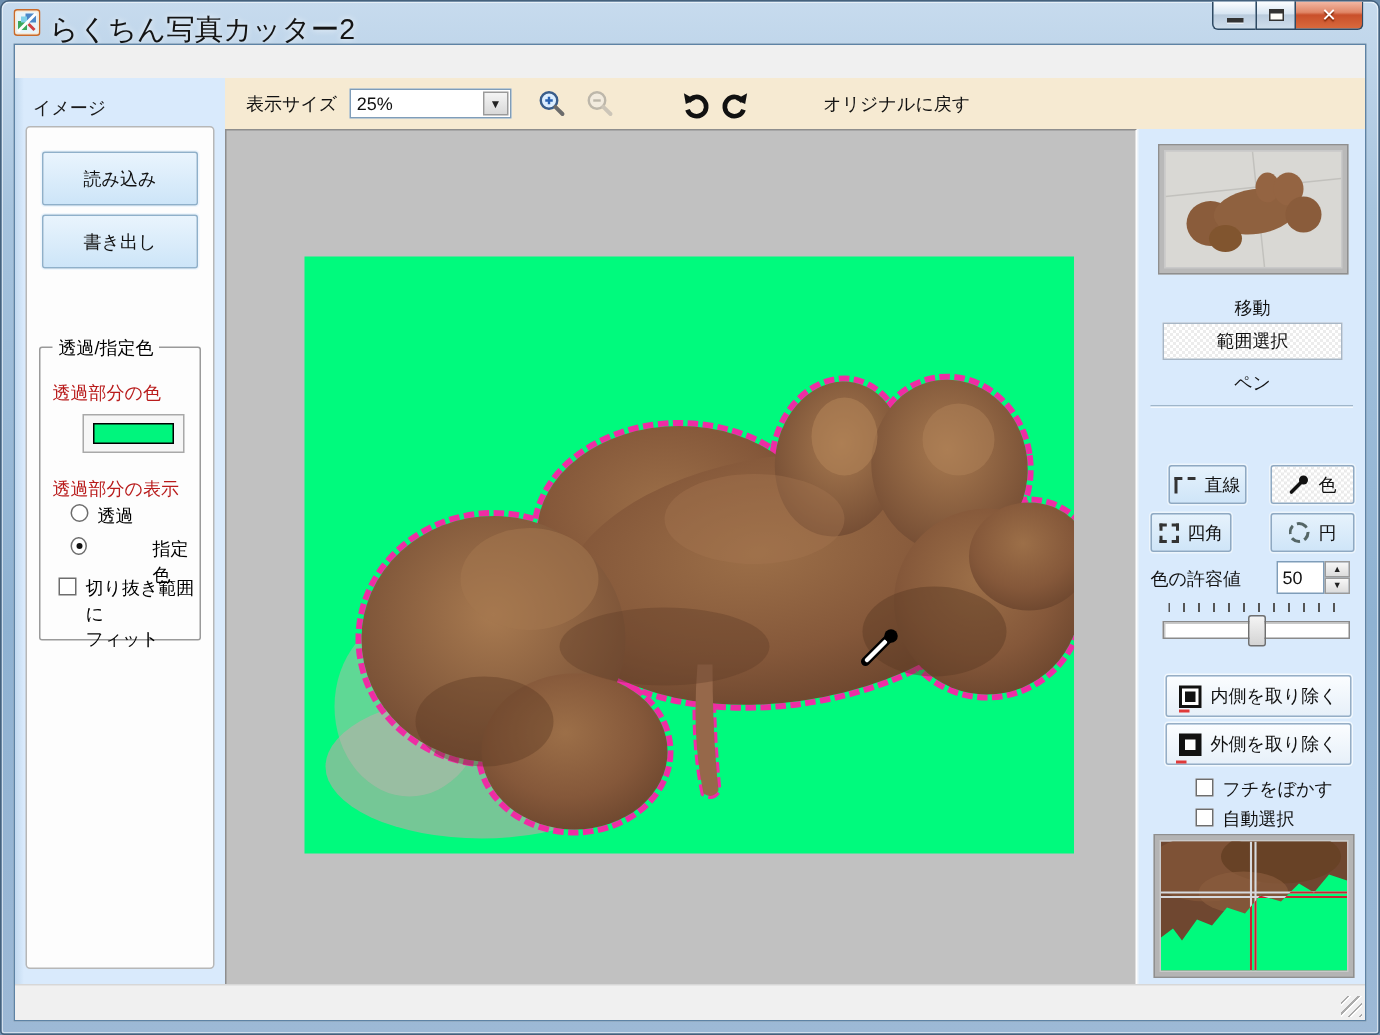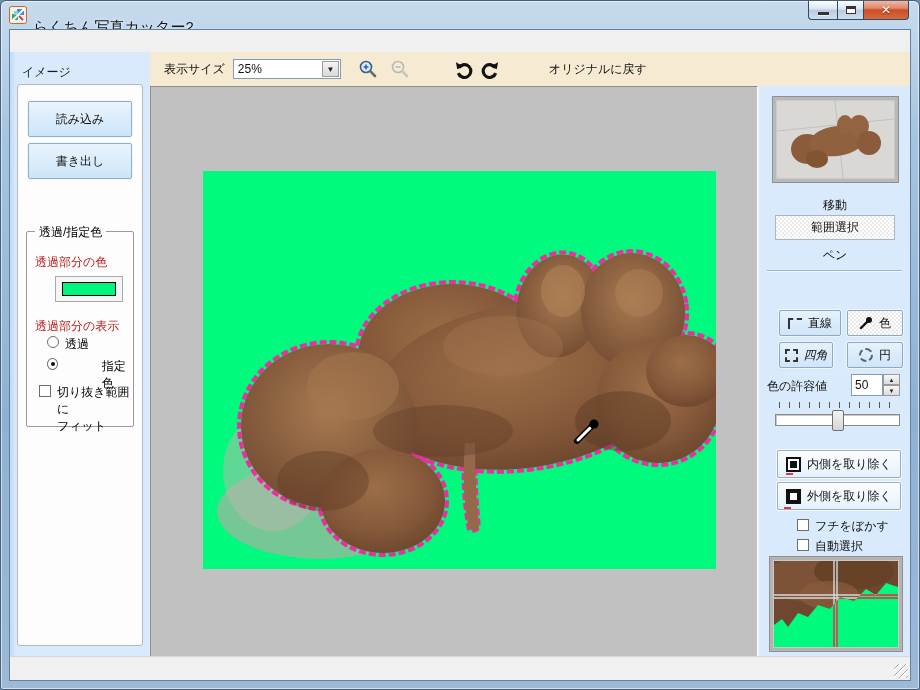--- a/index.html
+++ b/index.html
@@ -6,21 +6,21 @@
   html,body { width:920px; height:690px; font-family:"Liberation Sans","DejaVu Sans",sans-serif; }
   body { position:relative; overflow:hidden; background:#6d8faf; }
 
   
   .window { position:absolute; inset:0;
     background:linear-gradient(180deg,#c7dbee 0%,#a7c4de 20%,#8fb2d2 60%,#9db9d6 100%);
     border:1px solid #45617c; border-radius:6px 6px 3px 3px;
     box-shadow:inset 0 0 0 1px rgba(255,255,255,.55); }
   .titlebar { position:absolute; left:0; top:0; right:0; height:28px; }
   .app-icon { position:absolute; left:8px; top:5px; width:18px; height:18px; }
-  .title-text { position:absolute; left:32px; top:17px; font-size:15px; color:#141414;
+  .title-text { position:absolute; left:32px; top:6px; font-size:19px; color:#141414;
     text-shadow:0 0 4px rgba(255,255,255,.9); }
   .win-controls { position:absolute; top:0; right:10px; display:flex; }
   .win-btn { height:19px; border:1px solid #2f4a63; border-top:none; display:flex;
     align-items:center; justify-content:center;
     background:linear-gradient(180deg,#fdfeff 0%,#d7e5f2 45%,#b9cbdd 50%,#cfdeec 100%); }
   .win-btn.min { width:29px; border-radius:0 0 0 4px; border-right:none; }
   .win-btn.max { width:27px; }
   .win-btn.close { width:45px; border-radius:0 0 4px 0; border-left:none;
     background:linear-gradient(180deg,#f3b8a4 0%,#e08667 40%,#c94f2a 50%,#d96a3d 100%); }
   .glyph-min { width:11px; height:3px; background:#333; margin-top:6px; box-shadow:0 1px 0 rgba(255,255,255,.6);}
@@ -305,33 +305,33 @@
           <ellipse cx="40" cy="58" rx="11" ry="9" fill="#81552f"></ellipse>
         </svg>
       </div>
 
       <div class="mode-label" style="top:108px;">移動</div>
       <div class="mode-label selected" style="top:129px;">範囲選択</div>
       <div class="mode-label" style="top:158px;">ペン</div>
 
       <div class="rp-sep"></div>
 
-      <div class="tool-btn" style="left:20px; top:224px; width:62px;">
+      <div class="tool-btn" style="left:20px; top:224px; width:52px;">
         <div class="icon-dash-corner"></div>
         <span>直線</span>
       </div>
       <div class="tool-btn toggled" style="left:88px; top:224px; width:56px;">
         <svg width="14" height="14" viewBox="0 0 14 14">
           <path d="M2 12 L9 5" stroke="#111" stroke-width="2.4" stroke-linecap="round"></path>
           <circle cx="10" cy="4" r="3" fill="#111"></circle>
           <path d="M1 13 l2 -1 l-1 -1 z" fill="#111"></path>
         </svg>
         <span>色</span>
       </div>
-      <div class="tool-btn" style="left:20px; top:256px; width:54px;font-style:italic;">
+      <div class="tool-btn" style="left:8px; top:256px; width:54px;">
         <div class="icon-dash-rect"></div>
         <span>四角</span>
       </div>
       <div class="tool-btn" style="left:88px; top:256px; width:56px;">
         <div class="icon-dash-circle"></div>
         <span>円</span>
       </div>
 
       <div style="position:absolute; left:8px; top:292px;">色の許容値</div>
       <div class="spin-box" style="top:288px;">50</div>

